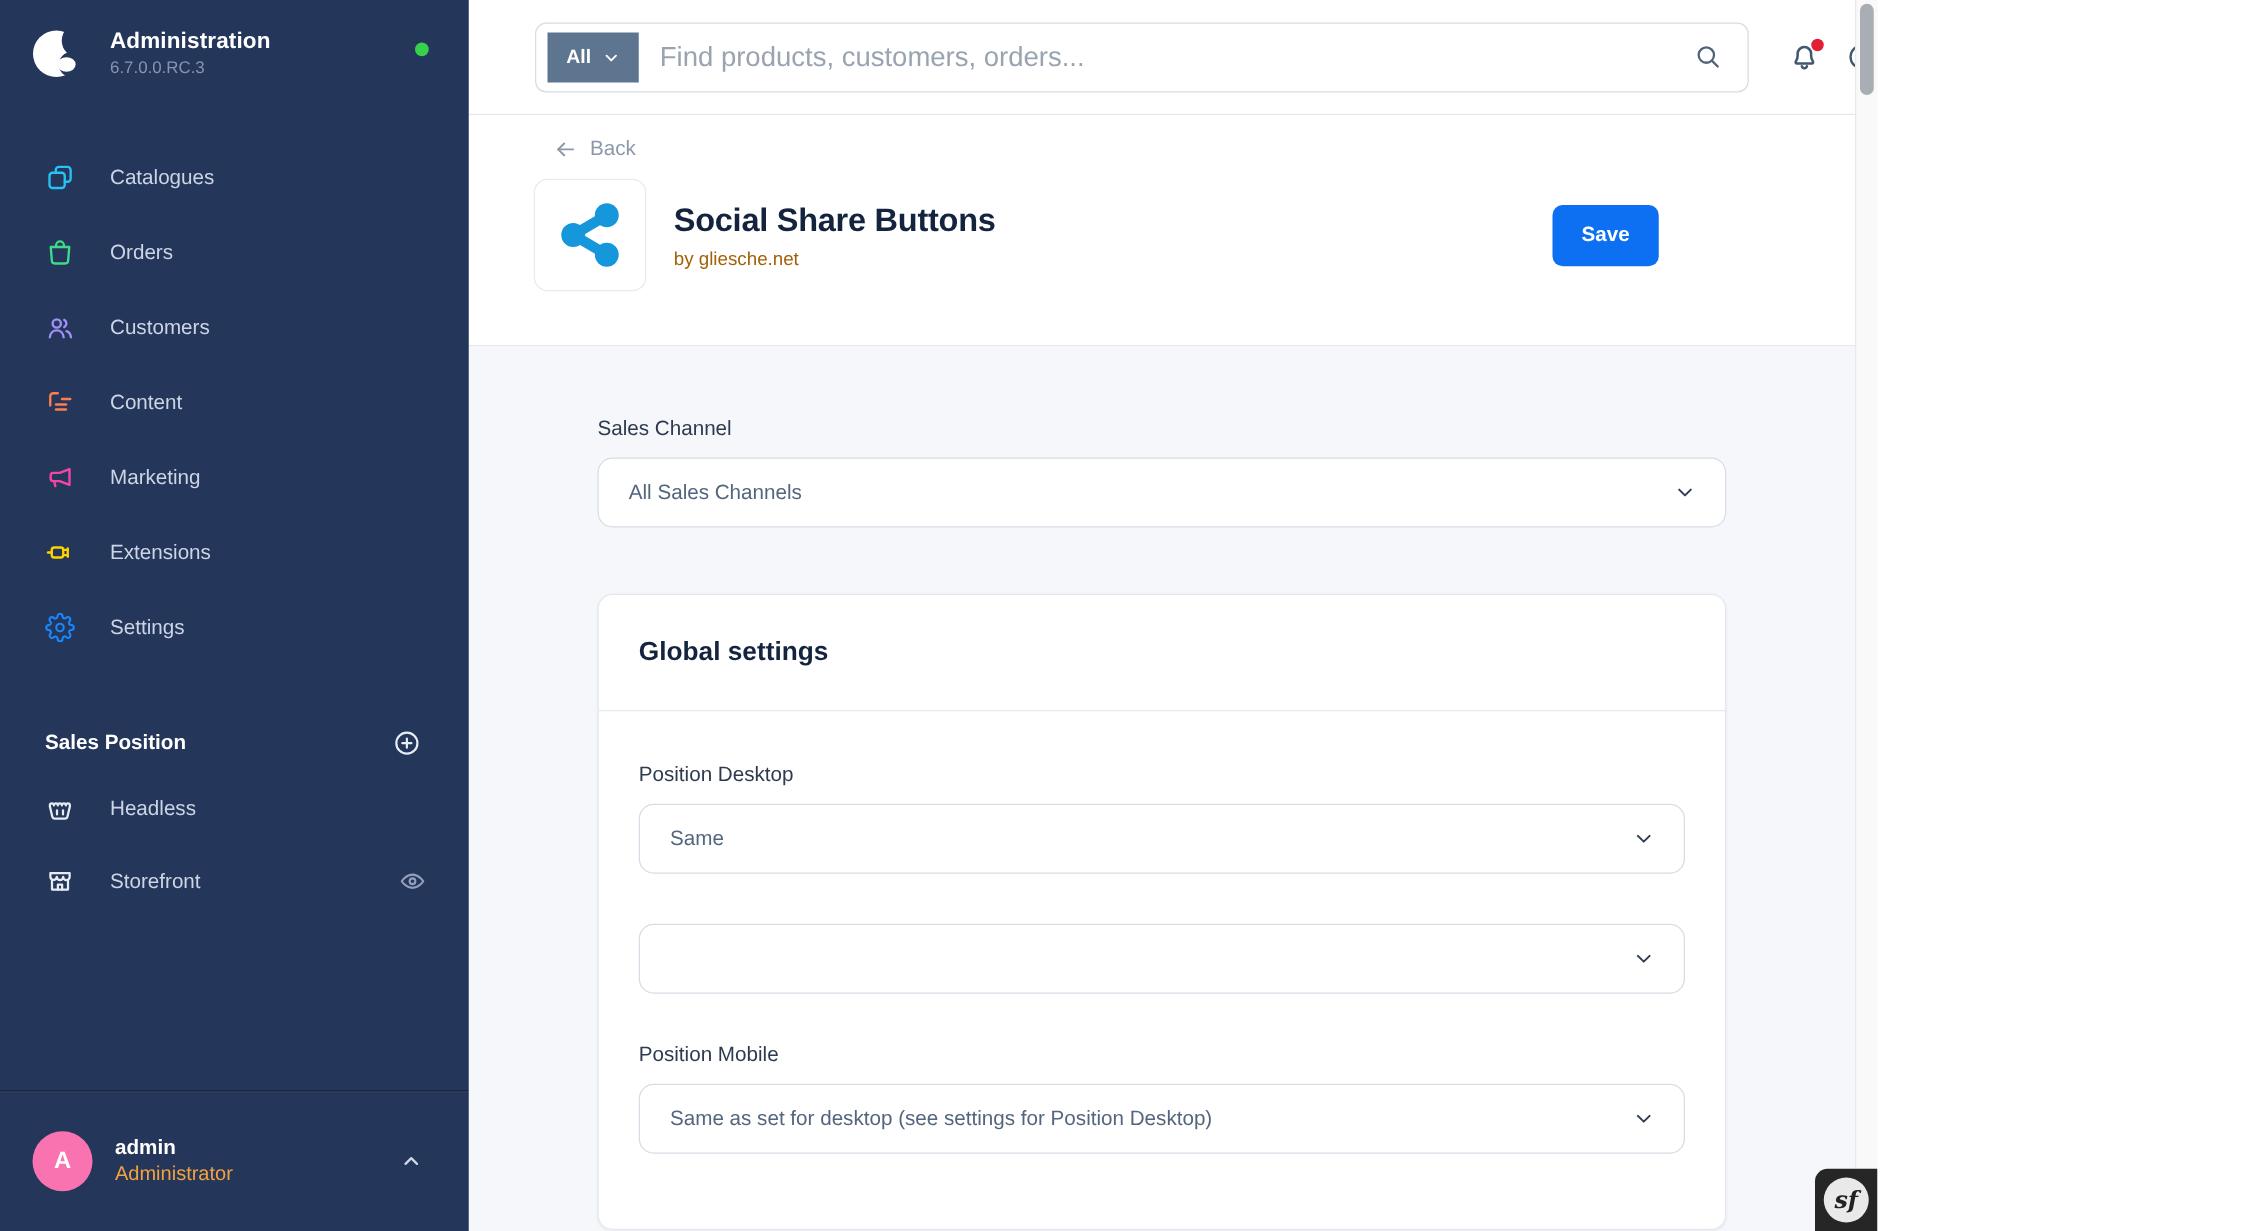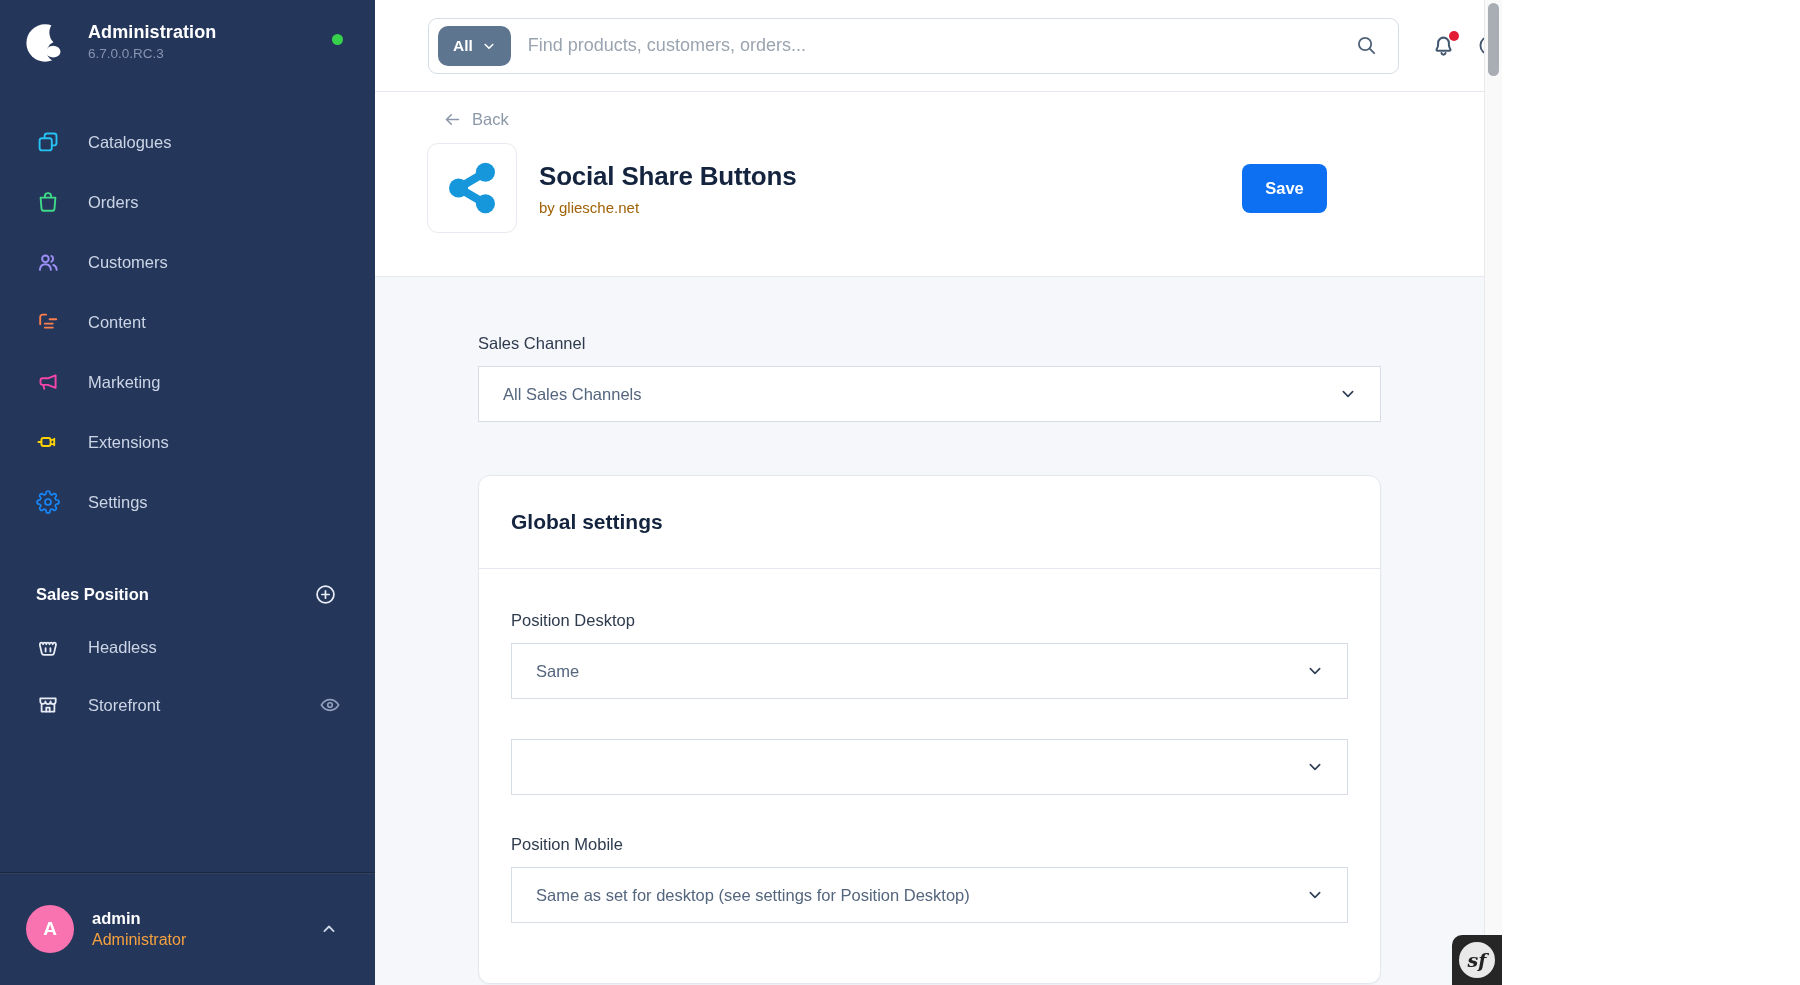--- a/index.html
+++ b/index.html
@@ -58,24 +58,24 @@
   .user-role{color:#f5a13f;font-size:16px;margin-top:3px;}
   .user-chevron{margin-left:auto;width:20px;height:20px;color:#cdd6e6;}
   .user-chevron svg{width:20px;height:20px;}
 
   
   .main{flex:1;display:flex;flex-direction:column;min-width:0;background:#f5f7fa;}
   .topbar{height:92px;background:#fff;border-bottom:1px solid var(--border);display:flex;align-items:center;
     padding:0 0 0 53px;flex:0 0 92px;}
   .searchbar{width:1198px;height:56px;border:1px solid var(--input-border);border-radius:9px;background:#fff;
     display:flex;align-items:center;padding:0 20px 0 9px;}
-  .scope-btn{height:40px;border:none;border-radius:10px;background:#5e7590;color:#fff;font-size:15.5px;font-weight:700;
+  .scope-btn{height:40px;border:none;border-radius:0;background:#5e7590;color:#fff;font-size:15.5px;font-weight:700;
     display:flex;align-items:center;gap:9px;padding:4px 15px;cursor:pointer;font-family:inherit;}
   .scope-btn svg{width:14px;height:14px;}
-  .search-input{flex:1;border:none;outline:none;font-size:18px;color:#394556;padding:0 0 0 17px;font-family:inherit;background:transparent;}
+  .search-input{flex:1;border:none;outline:none;font-size:22px;color:#394556;padding:0 0 0 17px;font-family:inherit;background:transparent;}
   .search-input::placeholder{color:#9aa4b1;}
   .search-glass{width:23px;height:23px;color:#50627a;flex:0 0 23px;}
   .search-glass svg{width:23px;height:23px;}
   .topbar-icons{display:flex;align-items:center;margin-left:31px;gap:20px;}
   .bell-wrap{position:relative;width:27px;height:27px;color:#43576e;cursor:pointer;}
   .bell-wrap svg{width:27px;height:27px;}
   .bell-dot{position:absolute;top:-1px;right:-2px;width:10px;height:10px;border-radius:50%;background:#e31e34;}
   .help-circle{width:25px;height:25px;color:#43576e;cursor:pointer;}
   .help-circle svg{width:25px;height:25px;}
 
@@ -92,21 +92,21 @@
   .byline{margin-top:7px;color:#a16207;font-size:15px;}
   .save-btn{margin-left:auto;height:49px;min-width:85px;padding:0 22px;background:var(--accent);color:#fff;border:none;
     border-radius:8px;font-size:16.5px;font-weight:700;cursor:pointer;font-family:inherit;}
 
   .content{flex:1;padding:57px 121px 0 103px;overflow:hidden;}
   .field-label-row{display:flex;align-items:center;justify-content:space-between;}
   .field-label{font-size:16.5px;color:var(--label);}
   .help-badge{width:20px;height:20px;border-radius:50%;background:var(--help);color:#fff;display:flex;align-items:center;
     justify-content:center;cursor:pointer;flex:0 0 20px;}
   .help-badge svg{width:12px;height:12px;}
-  .select{height:56px;border:1px solid var(--input-border);border-radius:0;background:#fff;display:flex;align-items:center;
+  .select{height:56px;border:1px solid var(--input-border);border-radius:12px;background:#fff;display:flex;align-items:center;
     padding:0 24px;margin-top:13px;cursor:pointer;}
   .select .sel-value{font-size:16.5px;color:var(--value);}
   .select .chev{margin-left:auto;width:16px;height:16px;color:#2e3d55;flex:0 0 16px;}
   .select .chev svg{width:16px;height:16px;}
 
   .card{margin-top:53px;background:#fff;border:1px solid #e3e8ee;border-radius:12px;box-shadow:0 1px 2px rgba(20,30,50,.04);}
   .card-header{height:93px;display:flex;align-items:center;padding:0 32px;border-bottom:1px solid var(--border);}
   .card-title{font-size:21px;font-weight:700;color:#14243e;}
   .card-body{padding:42px 32px 60px 32px;}
   .form-field{margin-bottom:40px;}

